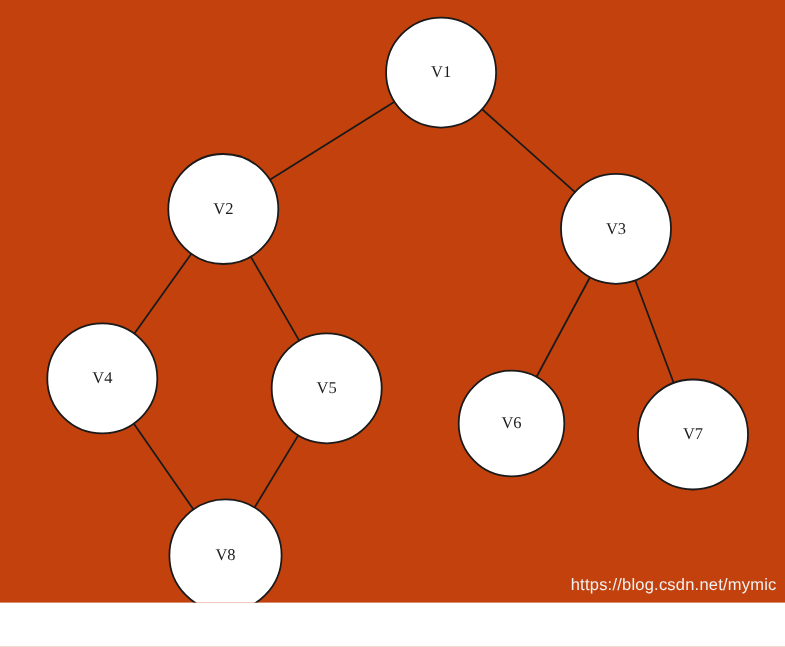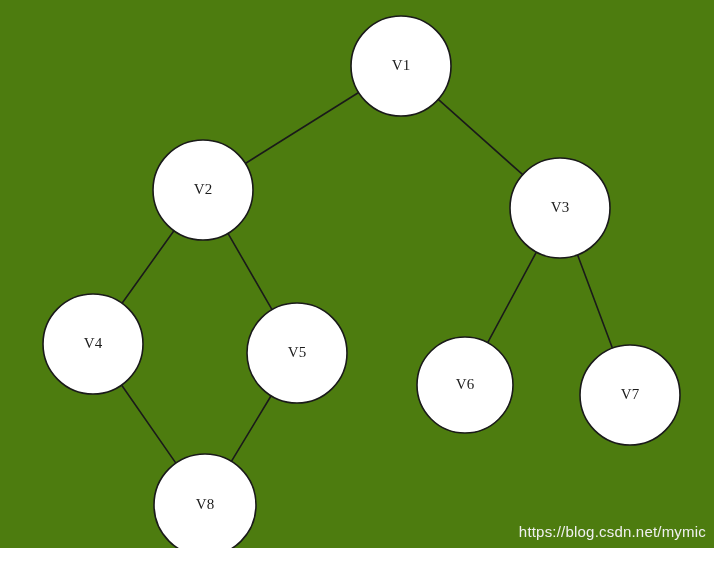--- a/index.html
+++ b/index.html
@@ -7,21 +7,21 @@
     padding: 0;
     background: #ffffff;
   }
   body {
     font-family: "Liberation Serif", "DejaVu Serif", serif;
   }
   #canvas-wrap {
     position: relative;
     width: 714px;
     height: 548px;
-    background: #4d7c0f;
+    background: #c2410c;
     overflow: hidden;
   }
   #graph-svg {
     position: absolute;
     left: 0;
     top: 0;
     width: 714px;
     height: 588px;
     display: block;
   }

